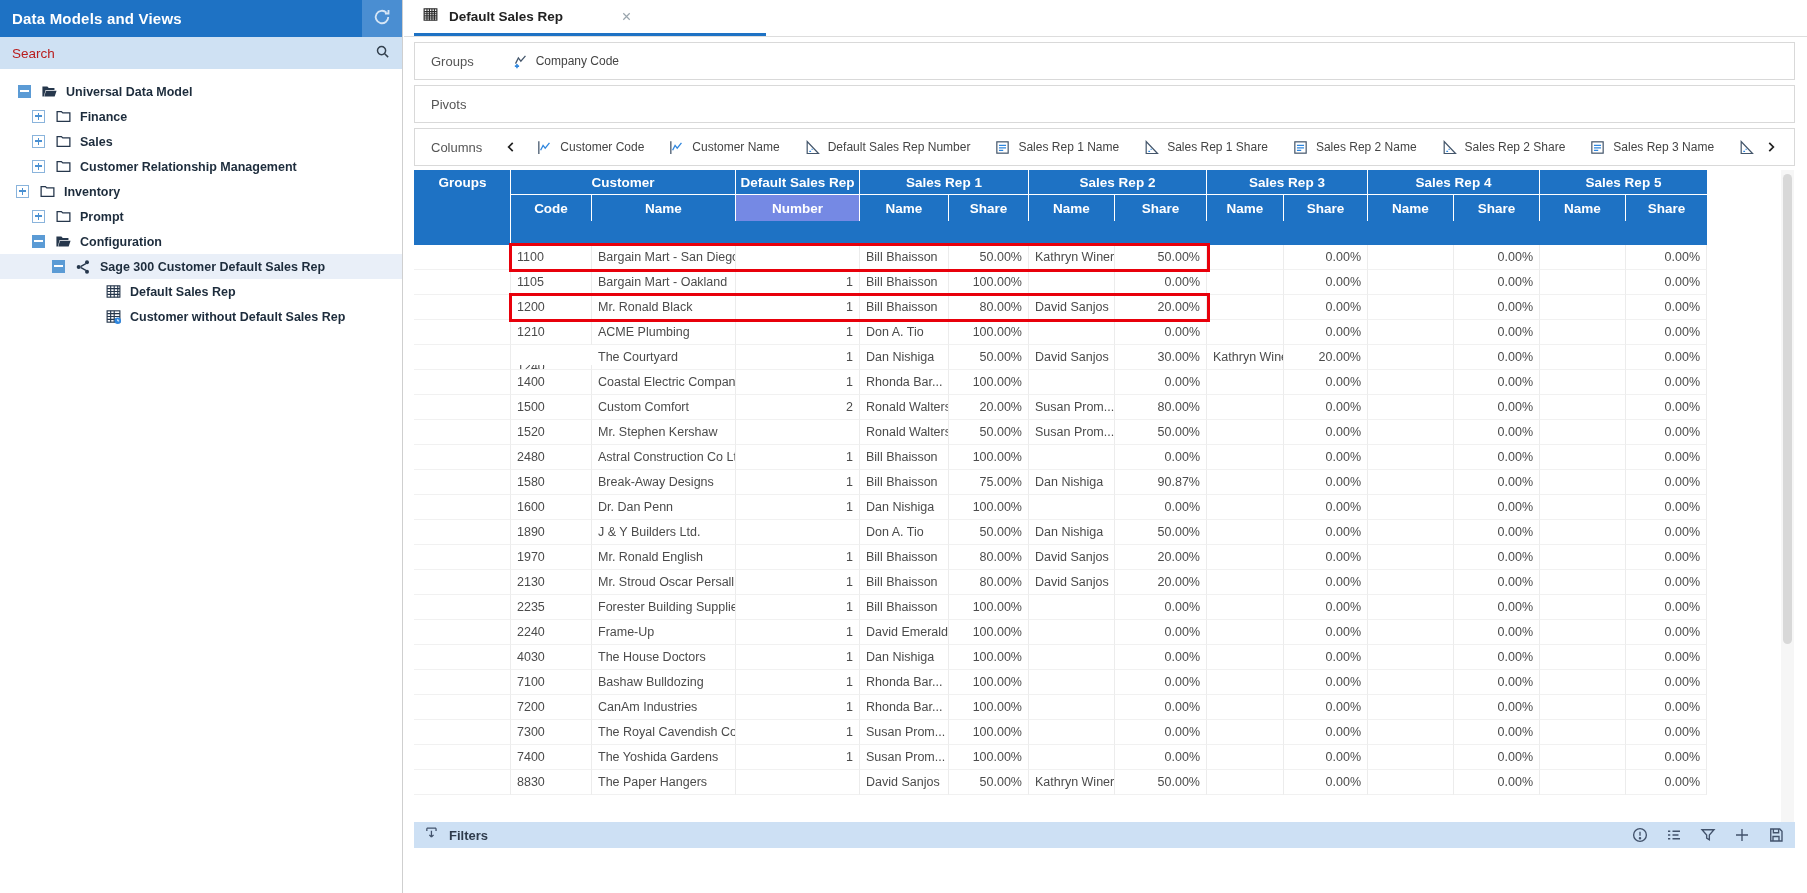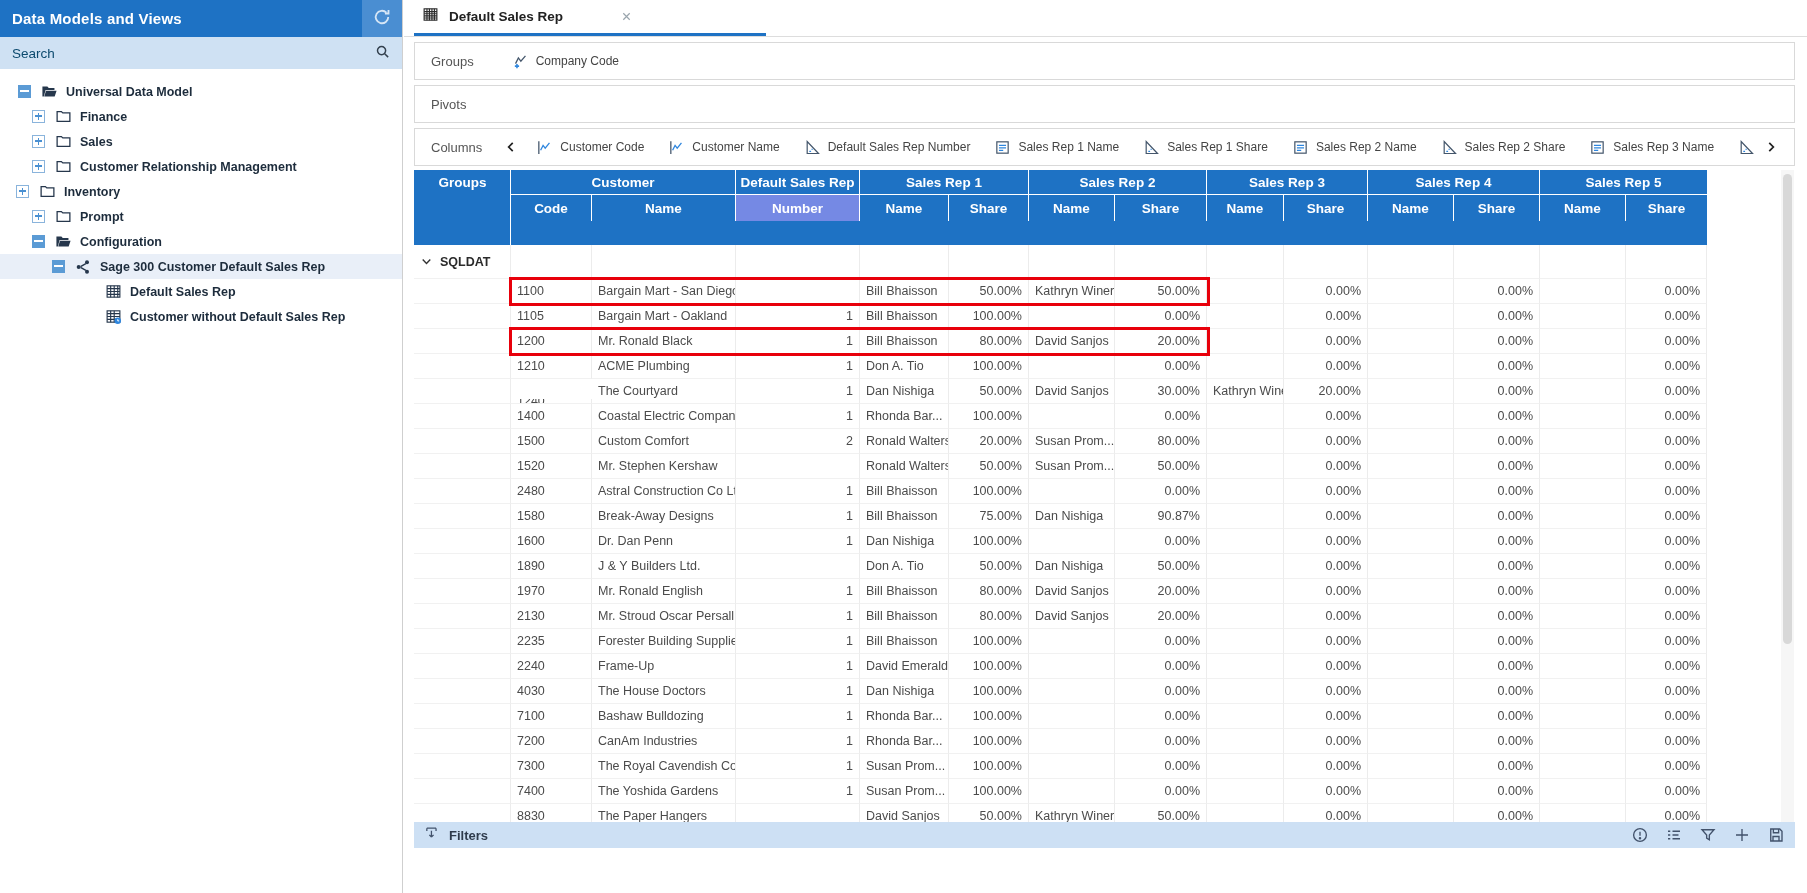--- a/index.html
+++ b/index.html
@@ -3,21 +3,21 @@
 <meta charset="utf-8">
 <style>
   * { box-sizing: border-box; margin: 0; padding: 0; }
   body { font-family: "Liberation Sans", sans-serif; background: #fff; }
   #app { position: relative; width: 1807px; height: 893px; background: #fff; overflow: hidden; }
 
   
   .sidebar { position: absolute; left: 0; top: 0; width: 403px; height: 893px; border-right: 1px solid #cfcfcf; background: #fff; }
   .sb-header { height: 37px; background: var(--header-blue); color: #fff; display: flex; align-items: center; padding-left: 12px; font-size: 15px; font-weight: 700; position: relative; letter-spacing: .2px; }
   .sb-refresh { position: absolute; right: 0; top: 0; width: 40px; height: 37px; background: var(--refresh-blue); display: flex; align-items: center; justify-content: center; cursor: pointer; }
-  .sb-search { height: 32px; background: var(--search-bg); display: flex; align-items: center; padding: 0 12px; color: #0c4a6e; font-size: 13.5px; cursor: text; }
+  .sb-search { height: 32px; background: var(--search-bg); display: flex; align-items: center; padding: 0 12px; color: #b91c1c; font-size: 13.5px; cursor: text; }
   .sb-search .ph { flex: 1; }
   .sb-tree { padding-top: 10px; }
   .tree-item { height: 25px; display: flex; align-items: center; font-size: 12.5px; font-weight: 700; color: #1d2c3c; cursor: pointer; white-space: nowrap; text-align: right; }
   .tree-item.selected { background: var(--selected-tree-bg); }
   .tree-item .exp { width: 13px; height: 13px; flex: 0 0 13px; display: inline-block; margin-right: 9px; position: relative; }
   .exp.minus { background: #5b9bd5; }
   .exp.minus::after { content: ""; position: absolute; left: 2px; right: 2px; top: 5px; height: 2px; background: #fff; }
   .exp.plus { background: #fff; border: 1px solid #8ab4dc; }
   .exp.plus::after { content: ""; position: absolute; left: 2px; right: 2px; top: 4px; height: 1.6px; background: #4a90d2; }
   .exp.plus::before { content: ""; position: absolute; top: 2px; bottom: 2px; left: 4.6px; width: 1.6px; background: #4a90d2; }
@@ -353,43 +353,20 @@
             <div class="hcell" style="width: 86px;">Share</div>
             <div class="hcell" style="width: 86px;">Name</div>
             <div class="hcell" style="width: 81px;">Share</div>
           </div>
           <div class="hrow hrow3">
             <div class="hspacer" style="width: 97px;"></div>
           </div>
           <div class="groups-hlabel">Groups</div>
         </div>
       <div class="tbody" id="tbody">
-          <div class="g-grouprow">
-            <div class="gcell grouplabel" style="width: 97px;">
-              <span style="display: inline-flex;">
-                <svg width="13" height="13" viewBox="0 0 24 24" fill="none" stroke="#333" stroke-width="2.6">
-                  <path d="M5 8.5l7 7 7-7"></path>
-                </svg>
-              </span>
-              <span>SQLDAT</span>
-            </div>
-            <div class="gcell" style="width: 81px;"></div>
-            <div class="gcell" style="width: 144px;"></div>
-            <div class="gcell" style="width: 124px;"></div>
-            <div class="gcell" style="width: 89px;"></div>
-            <div class="gcell" style="width: 80px;"></div>
-            <div class="gcell" style="width: 86px;"></div>
-            <div class="gcell" style="width: 92px;"></div>
-            <div class="gcell" style="width: 77px;"></div>
-            <div class="gcell" style="width: 84px;"></div>
-            <div class="gcell" style="width: 86px;"></div>
-            <div class="gcell" style="width: 86px;"></div>
-            <div class="gcell" style="width: 86px;"></div>
-            <div class="gcell" style="width: 81px;"></div>
-          </div>
           <div class="g-row">
             <div class="gcell" style="width: 97px;"></div>
             <div class="gcell" style="width: 81px;">1100</div>
             <div class="gcell" style="width: 144px;">Bargain Mart - San Diego</div>
             <div class="gcell right" style="width: 124px;"></div>
             <div class="gcell" style="width: 89px;">Bill Bhaisson</div>
             <div class="gcell right" style="width: 80px;">50.00%</div>
             <div class="gcell" style="width: 86px;">Kathryn Winer</div>
             <div class="gcell right" style="width: 92px;">50.00%</div>
             <div class="gcell" style="width: 77px;"></div>

